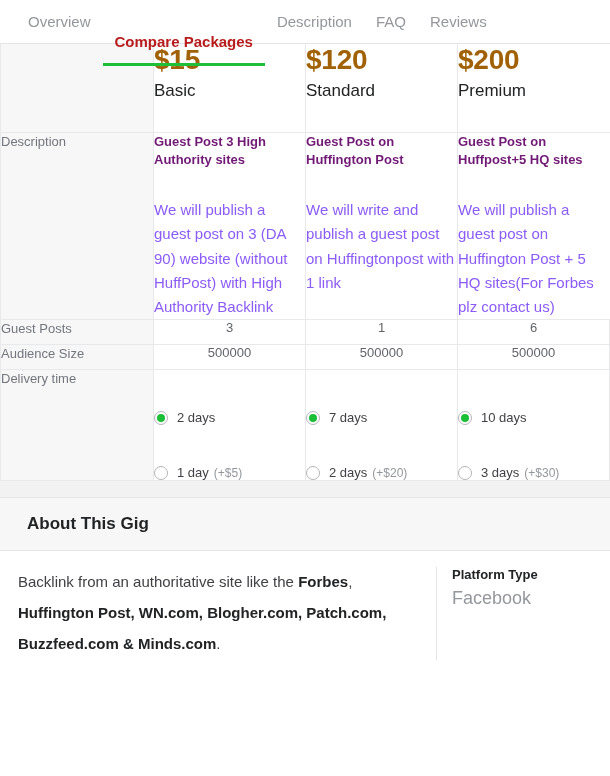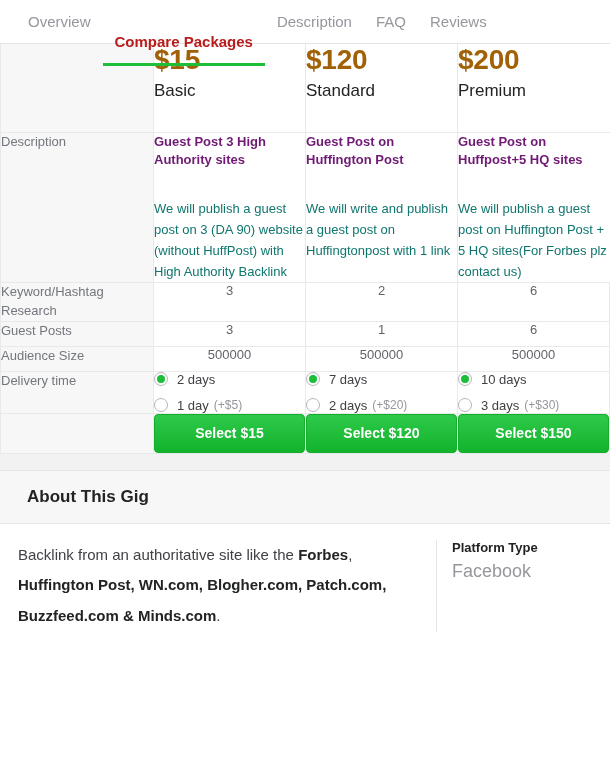--- a/index.html
+++ b/index.html
@@ -107,47 +107,48 @@
 
   
   .desc-title {
     font-size: 13px;
     font-weight: bold;
     color: #701a75;
     line-height: 1.42;
     margin-bottom: 28px;
   }
   .desc-body {
-    font-size: 13px;
-    color: #0f766e;
+    font-size: 15px;
+    color: #8b5cf6;
     line-height: 1.62;
   }
 
   
   td.num-cell {
     text-align: center;
     font-size: 13px;
     color: #62646a;
     vertical-align: middle;
     padding: 14px 8px;
     height: 24px;
   }
 
   
   td.delivery-cell {
     padding: 14px 14px 14px 16px;
     vertical-align: middle;
   }
   .radio-opt {
     display: flex;
-    align-items: flex-start;
+    align-items: flex-end;
     margin-bottom: 11px;
     font-size: 13px;
     color: #404145;
     cursor: pointer;
+    margin-top: 40px;
   }
   .radio-opt:last-child { margin-bottom: 0; }
   .radio-dot {
     width: 14px;
     height: 14px;
     border-radius: 50%;
     border: 1px solid #b5b6ba;
     background: #fff;
     margin-right: 9px;
     box-sizing: border-box;
@@ -305,26 +306,20 @@
       <td class="pkg-cell">
         <div class="desc-title">Guest Post on Huffington Post</div>
         <div class="desc-body">We will write and publish a guest post on Huffingtonpost with 1 link</div>
       </td>
       <td class="pkg-cell last">
         <div class="desc-title">Guest Post on Huffpost+5 HQ sites</div>
         <div class="desc-body">We will publish a guest post on Huffington Post + 5 HQ sites(For Forbes plz contact us)</div>
       </td>
     </tr>
 
-    <tr>
-      <td class="label-cell">Keyword/Hashtag Research</td>
-      <td class="num-cell">3</td>
-      <td class="num-cell">2</td>
-      <td class="num-cell last">6</td>
-    </tr>
 
     <tr>
       <td class="label-cell">Guest Posts</td>
       <td class="num-cell">3</td>
       <td class="num-cell">1</td>
       <td class="num-cell last">6</td>
     </tr>
 
     <tr>
       <td class="label-cell">Audience Size</td>
@@ -366,32 +361,20 @@
           <span>10 days</span>
         </label>
         <label class="radio-opt">
           <span class="radio-dot"></span>
           <span>3 days</span>
           <span class="radio-extra">(+$30)</span>
         </label>
       </td>
     </tr>
 
-    <tr class="btn-row">
-      <td class="label-cell"></td>
-      <td class="btn-cell">
-        <button class="select-btn">Select $15</button>
-      </td>
-      <td class="btn-cell">
-        <button class="select-btn">Select $120</button>
-      </td>
-      <td class="btn-cell last">
-        <button class="select-btn">Select $150</button>
-      </td>
-    </tr>
   </tbody>
 </table>
 </div>
 
 <div class="gap-band"></div>
 
 <div class="about-head">
   <h2>About This Gig</h2>
 </div>
 <div class="about-body">

